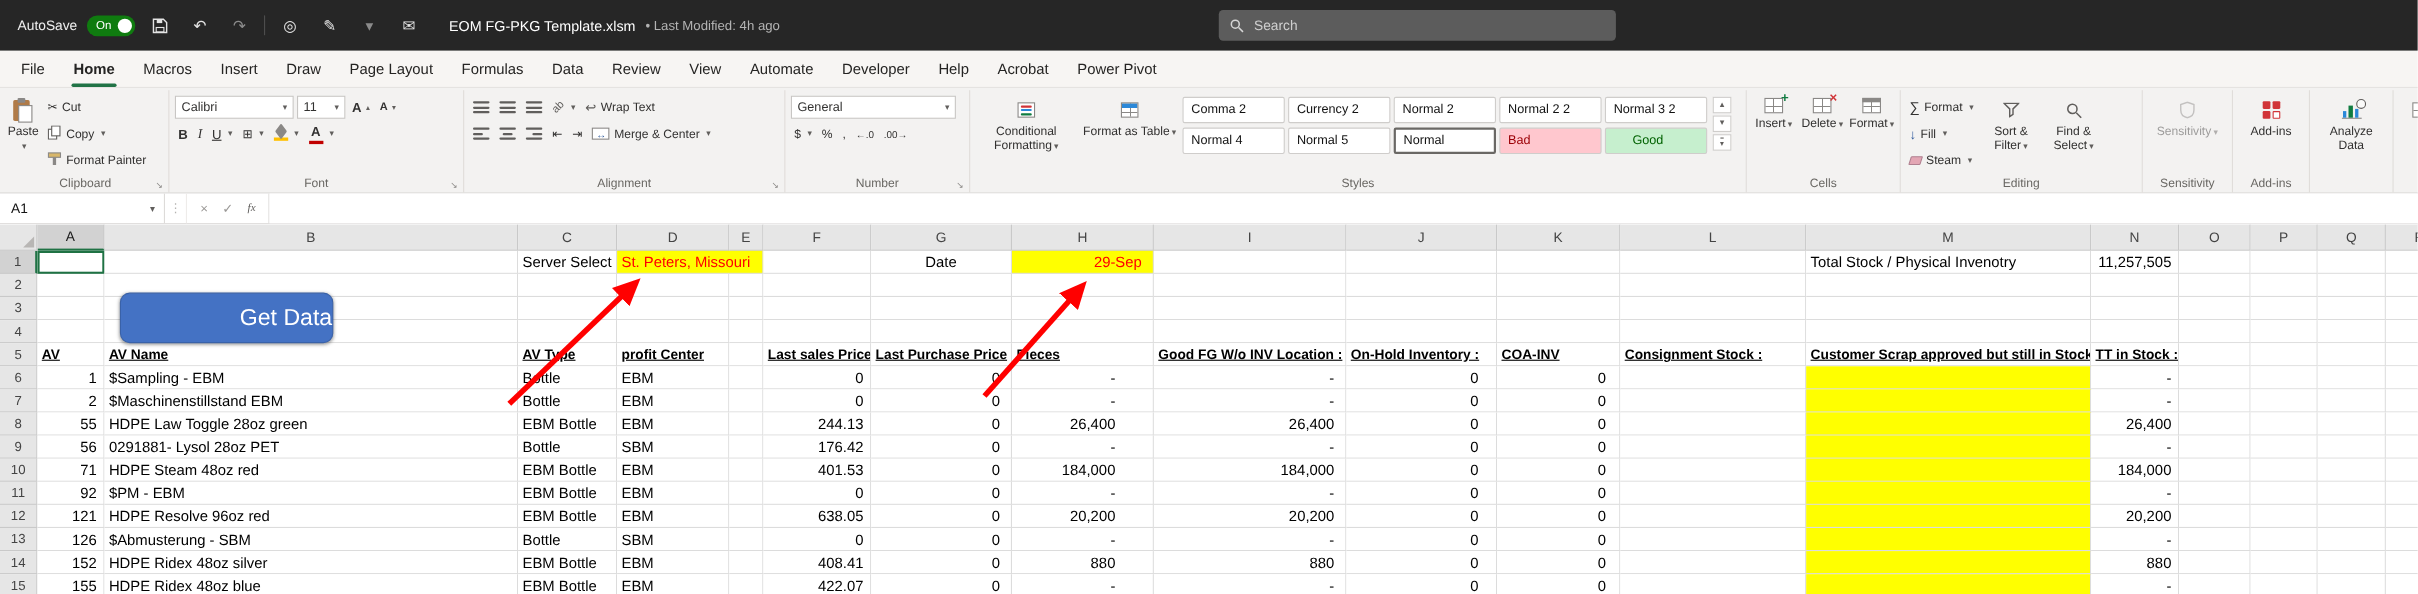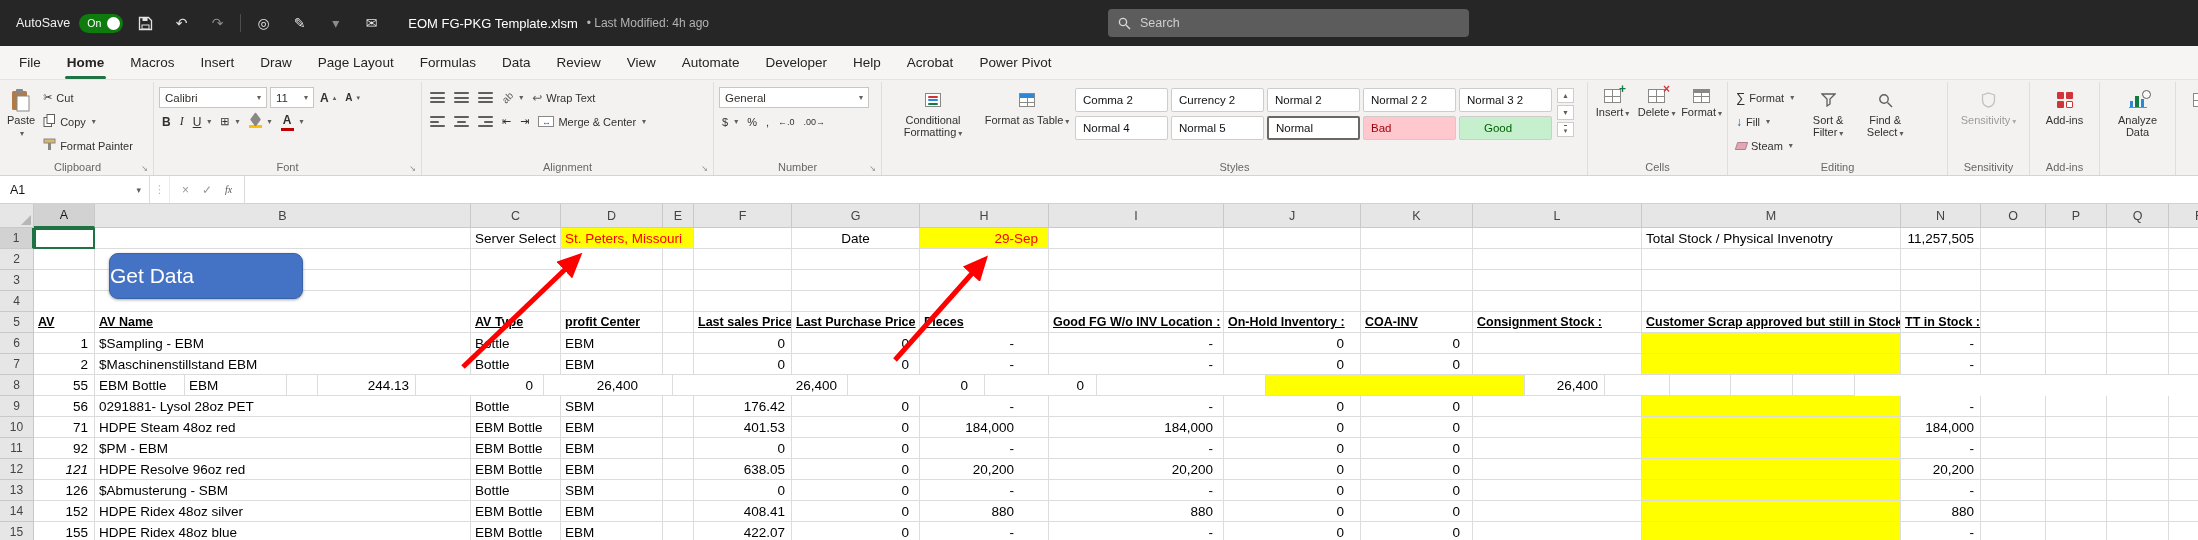--- a/index.html
+++ b/index.html
@@ -131,21 +131,21 @@
   .cell.right{justify-content:flex-end;}
   .cell.center{justify-content:center;}
   .cell.yellow{background:#ffff00;}
   .cell.redtext{color:#ff0000;}
   .cell.th{font-weight:700;text-decoration:underline;font-size:12.5px;padding:0 2px 0 4px;}
   .cell.a1{outline:2px solid #1f7244;outline-offset:-2px;}
   .padA{padding-right:6px;}.padF{padding-right:6px;}.padG{padding-right:10px;}
   .padH{padding-right:34px;}.padI{padding-right:10px;}.padJ{padding-right:16px;}
   .padK{padding-right:12px;}.padN{padding-right:6px;}.padDate{padding-right:10px;}
 
-  .getdata{position:absolute;left:109px;top:49px;width:194px;height:46px;background:#4472c4;border:1px solid #3a62a8;border-radius:9px;display:flex;align-items:center;justify-content:flex-start;color:#fff;font-size:21px;box-shadow:0 1px 3px rgba(0,0,0,.35);z-index:4;cursor:pointer;}
+  .getdata{position:absolute;left:109px;top:62px;width:194px;height:46px;background:#4472c4;border:1px solid #3a62a8;border-radius:9px;display:flex;align-items:center;justify-content:flex-end;color:#fff;font-size:21px;box-shadow:0 1px 3px rgba(0,0,0,.35);z-index:4;cursor:pointer;}
   .arrows{position:absolute;left:0;top:0;z-index:5;pointer-events:none;}
   .arrows line{stroke:#ff0000;stroke-width:5;}
 </style>
 </head>
 <body>
 
 <div class="titlebar">
   <span class="tb-text">AutoSave</span>
   <span class="toggle">
     <span class="tg-txt">On</span>
@@ -743,20 +743,21 @@
         <div class="cell yellow" style="width: 259px;"></div>
         <div class="cell right padN" style="width: 80px;">-</div>
         <div class="cell" style="width: 65px;"></div>
         <div class="cell" style="width: 61px;"></div>
         <div class="cell" style="width: 62px;"></div>
         <div class="cell" style="width: 62px;"></div>
       </div>
       <div class="srow">
         <div class="rhead">8</div>
         <div class="cell right padA" style="width: 61px;">55</div>
+        <div class="cell" style="width: 376px;">HDPE Law Toggle 28oz green</div>
         <div class="cell" style="width: 90px;">EBM Bottle</div>
         <div class="cell" style="width: 102px;">EBM</div>
         <div class="cell" style="width: 31px;"></div>
         <div class="cell right padF" style="width: 98px;">244.13</div>
         <div class="cell right padG" style="width: 128px;">0</div>
         <div class="cell right padH" style="width: 129px;">26,400</div>
         <div class="cell right padI" style="width: 175px;">26,400</div>
         <div class="cell right padJ" style="width: 137px;">0</div>
         <div class="cell right padK" style="width: 112px;">0</div>
         <div class="cell" style="width: 169px;"></div>
@@ -825,21 +826,21 @@
         <div class="cell" style="width: 169px;"></div>
         <div class="cell yellow" style="width: 259px;"></div>
         <div class="cell right padN" style="width: 80px;">-</div>
         <div class="cell" style="width: 65px;"></div>
         <div class="cell" style="width: 61px;"></div>
         <div class="cell" style="width: 62px;"></div>
         <div class="cell" style="width: 62px;"></div>
       </div>
       <div class="srow">
         <div class="rhead">12</div>
-        <div class="cell right padA" style="width: 61px; font-style: italic;">121</div>
+        <div class="cell right padA" style="width: 61px;">121</div>
         <div class="cell" style="width: 376px;">HDPE Resolve 96oz red</div>
         <div class="cell" style="width: 90px;">EBM Bottle</div>
         <div class="cell" style="width: 102px;">EBM</div>
         <div class="cell" style="width: 31px;"></div>
         <div class="cell right padF" style="width: 98px;">638.05</div>
         <div class="cell right padG" style="width: 128px;">0</div>
         <div class="cell right padH" style="width: 129px;">20,200</div>
         <div class="cell right padI" style="width: 175px;">20,200</div>
         <div class="cell right padJ" style="width: 137px;">0</div>
         <div class="cell right padK" style="width: 112px;">0</div>

